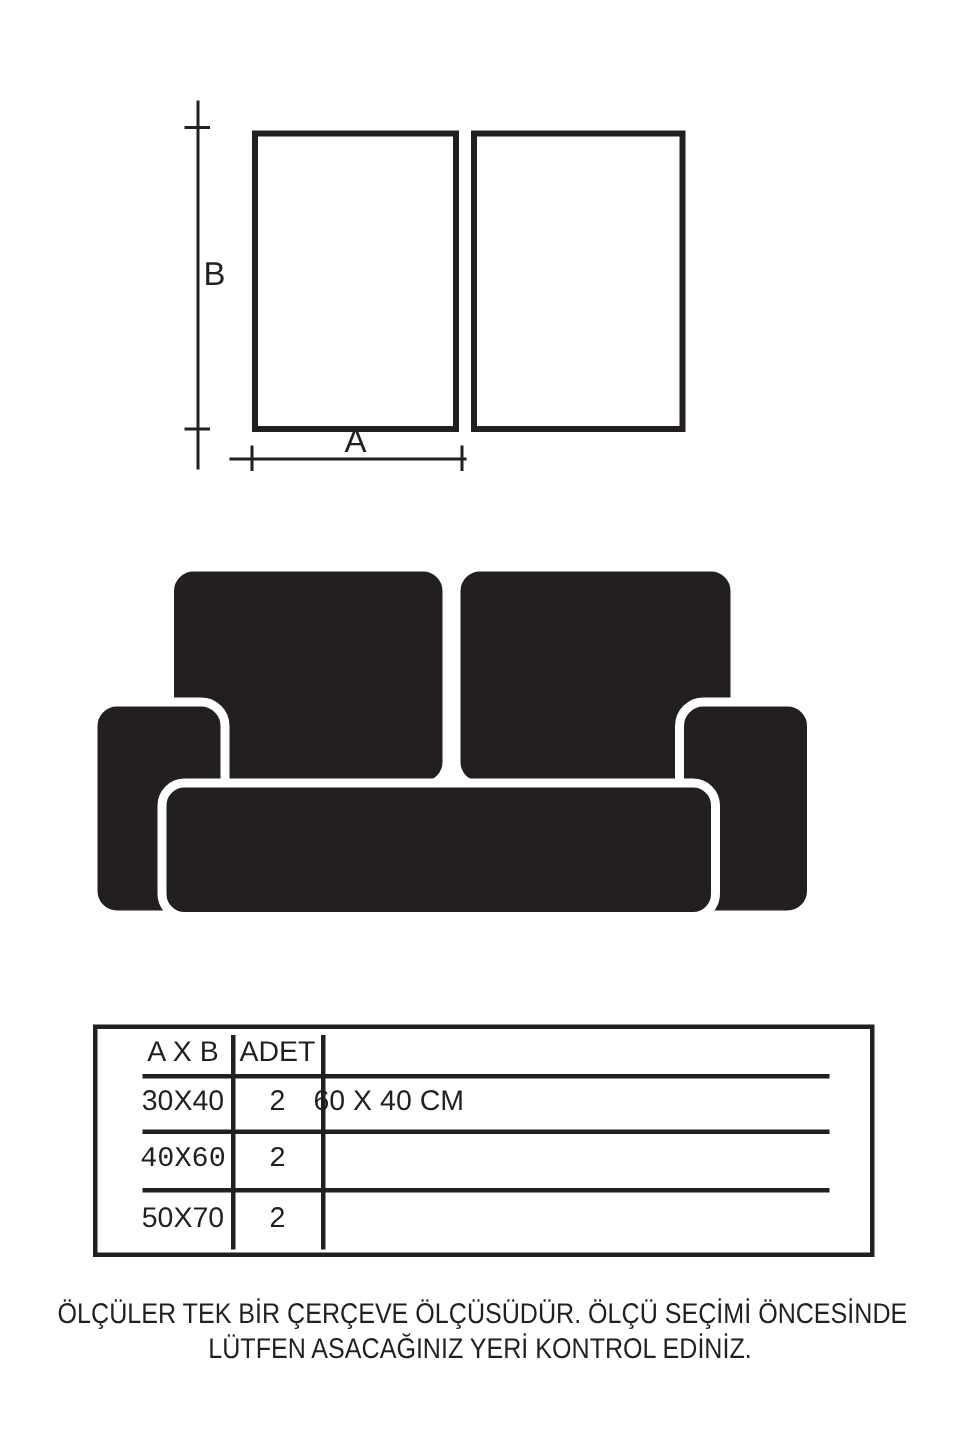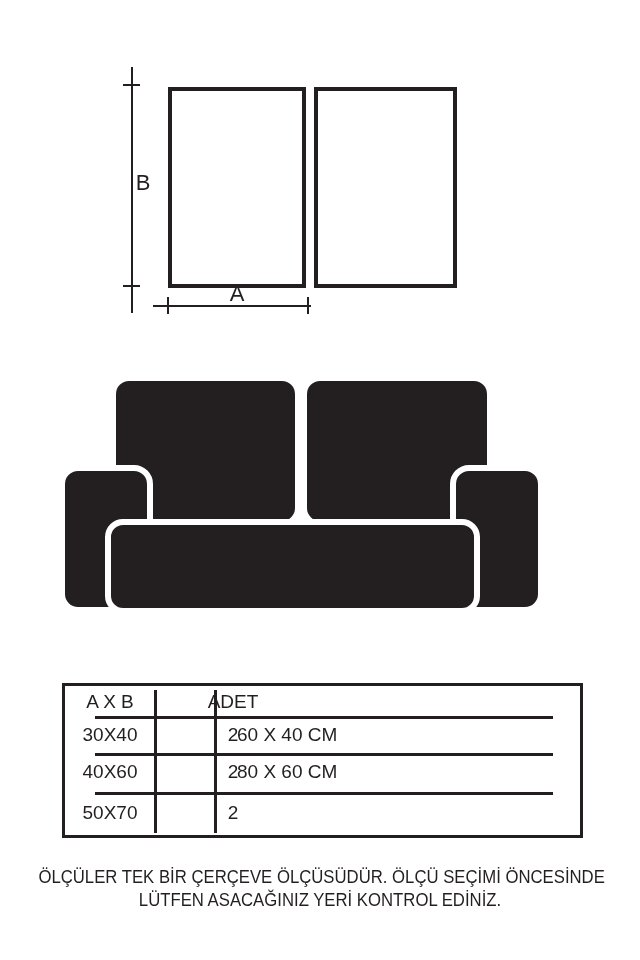--- a/index.html
+++ b/index.html
@@ -49,27 +49,27 @@
   .tbl .v1{left:89px;top:4px;width:2.5px;height:143px;}
   .tbl .v2{left:149px;top:4px;width:2.5px;height:143px;}
   .tbl .h1{left:30px;width:458px;top:30px;height:2.5px;}
   .tbl .h2{left:30px;width:458px;top:67px;height:2.5px;}
   .tbl .h3{left:30px;width:458px;top:106px;height:2.5px;}
   .cell{
     position:absolute;height:26px;line-height:26px;
     font-size:19px;color:var(--ink);white-space:nowrap;
   }
   .ctr{text-align:center;}
-  .col1{left:0;width:90px;}
-  .col2{left:92px;width:56px;margin-left:48px;}
+  .col1{left:0;width:90px;padding-left:12px;}
+  .col2{left:92px;width:56px;}
   .col3h{left:150px;width:359px;}
-  .col3{left:172px;}
+  .col3{left:144px;}
   .rowH{top:3px;}
   .row1{top:36px;}
-  .row2{top:73px;}
+  .row2{top:73px;font-family:Liberation Mono, monospace;}
   .row3{top:114px;}
   
   .note{
     position:absolute;left:0;top:866px;width:640px;
     text-align:center;font-size:19px;line-height:22.5px;
     color:var(--ink);
     transform:scaleX(0.88);
     transform-origin:320px 0;
     white-space:nowrap;
   }
@@ -113,21 +113,20 @@
 
     <div class="cell ctr col1 rowH">A X B</div>
     <div class="cell ctr col2 rowH">ADET</div>
 
     <div class="cell ctr col1 row1">30X40</div>
     <div class="cell ctr col2 row1">2</div>
     <div class="cell col3 row1">60 X 40 CM</div>
 
     <div class="cell ctr col1 row2">40X60</div>
     <div class="cell ctr col2 row2">2</div>
-    <div class="cell col3 row2">80 X 60 CM</div>
 
     <div class="cell ctr col1 row3">50X70</div>
     <div class="cell ctr col2 row3">2</div>
   </div>
 
   <div class="note">
     <div>ÖLÇÜLER TEK BİR ÇERÇEVE ÖLÇÜSÜDÜR. ÖLÇÜ SEÇİMİ ÖNCESİNDE</div>
     <div>LÜTFEN ASACAĞINIZ YERİ KONTROL EDİNİZ.</div>
   </div>
 

